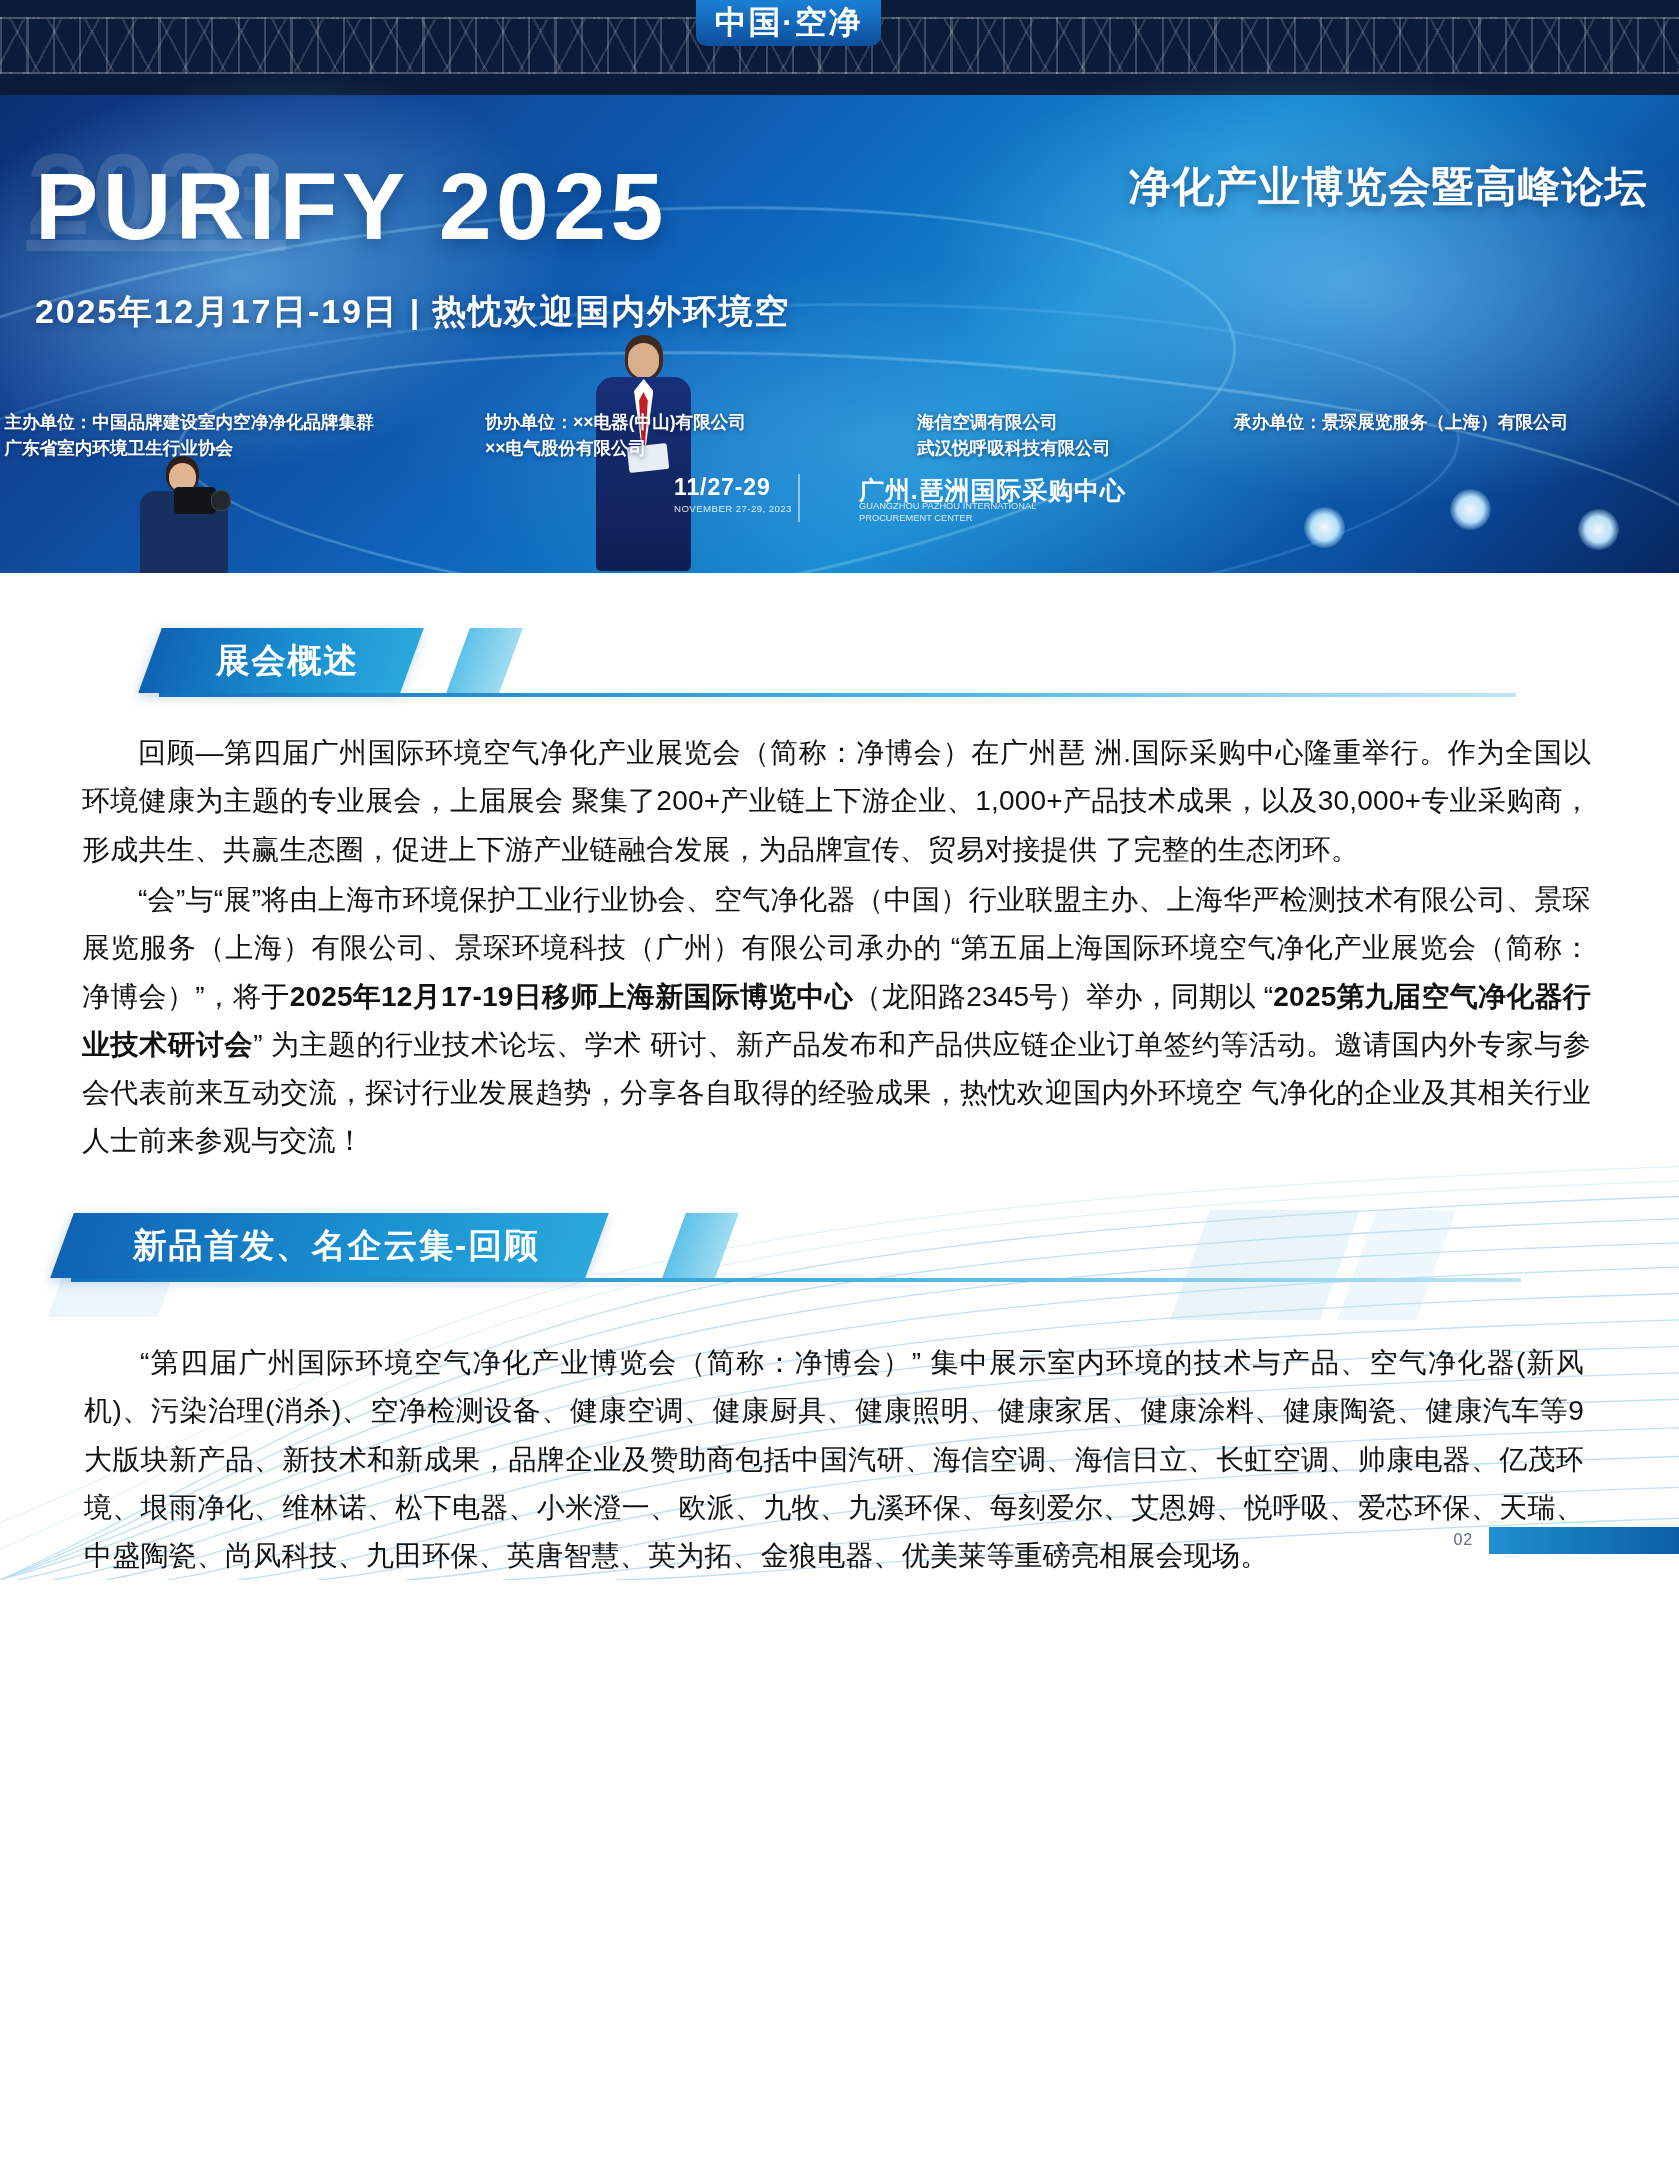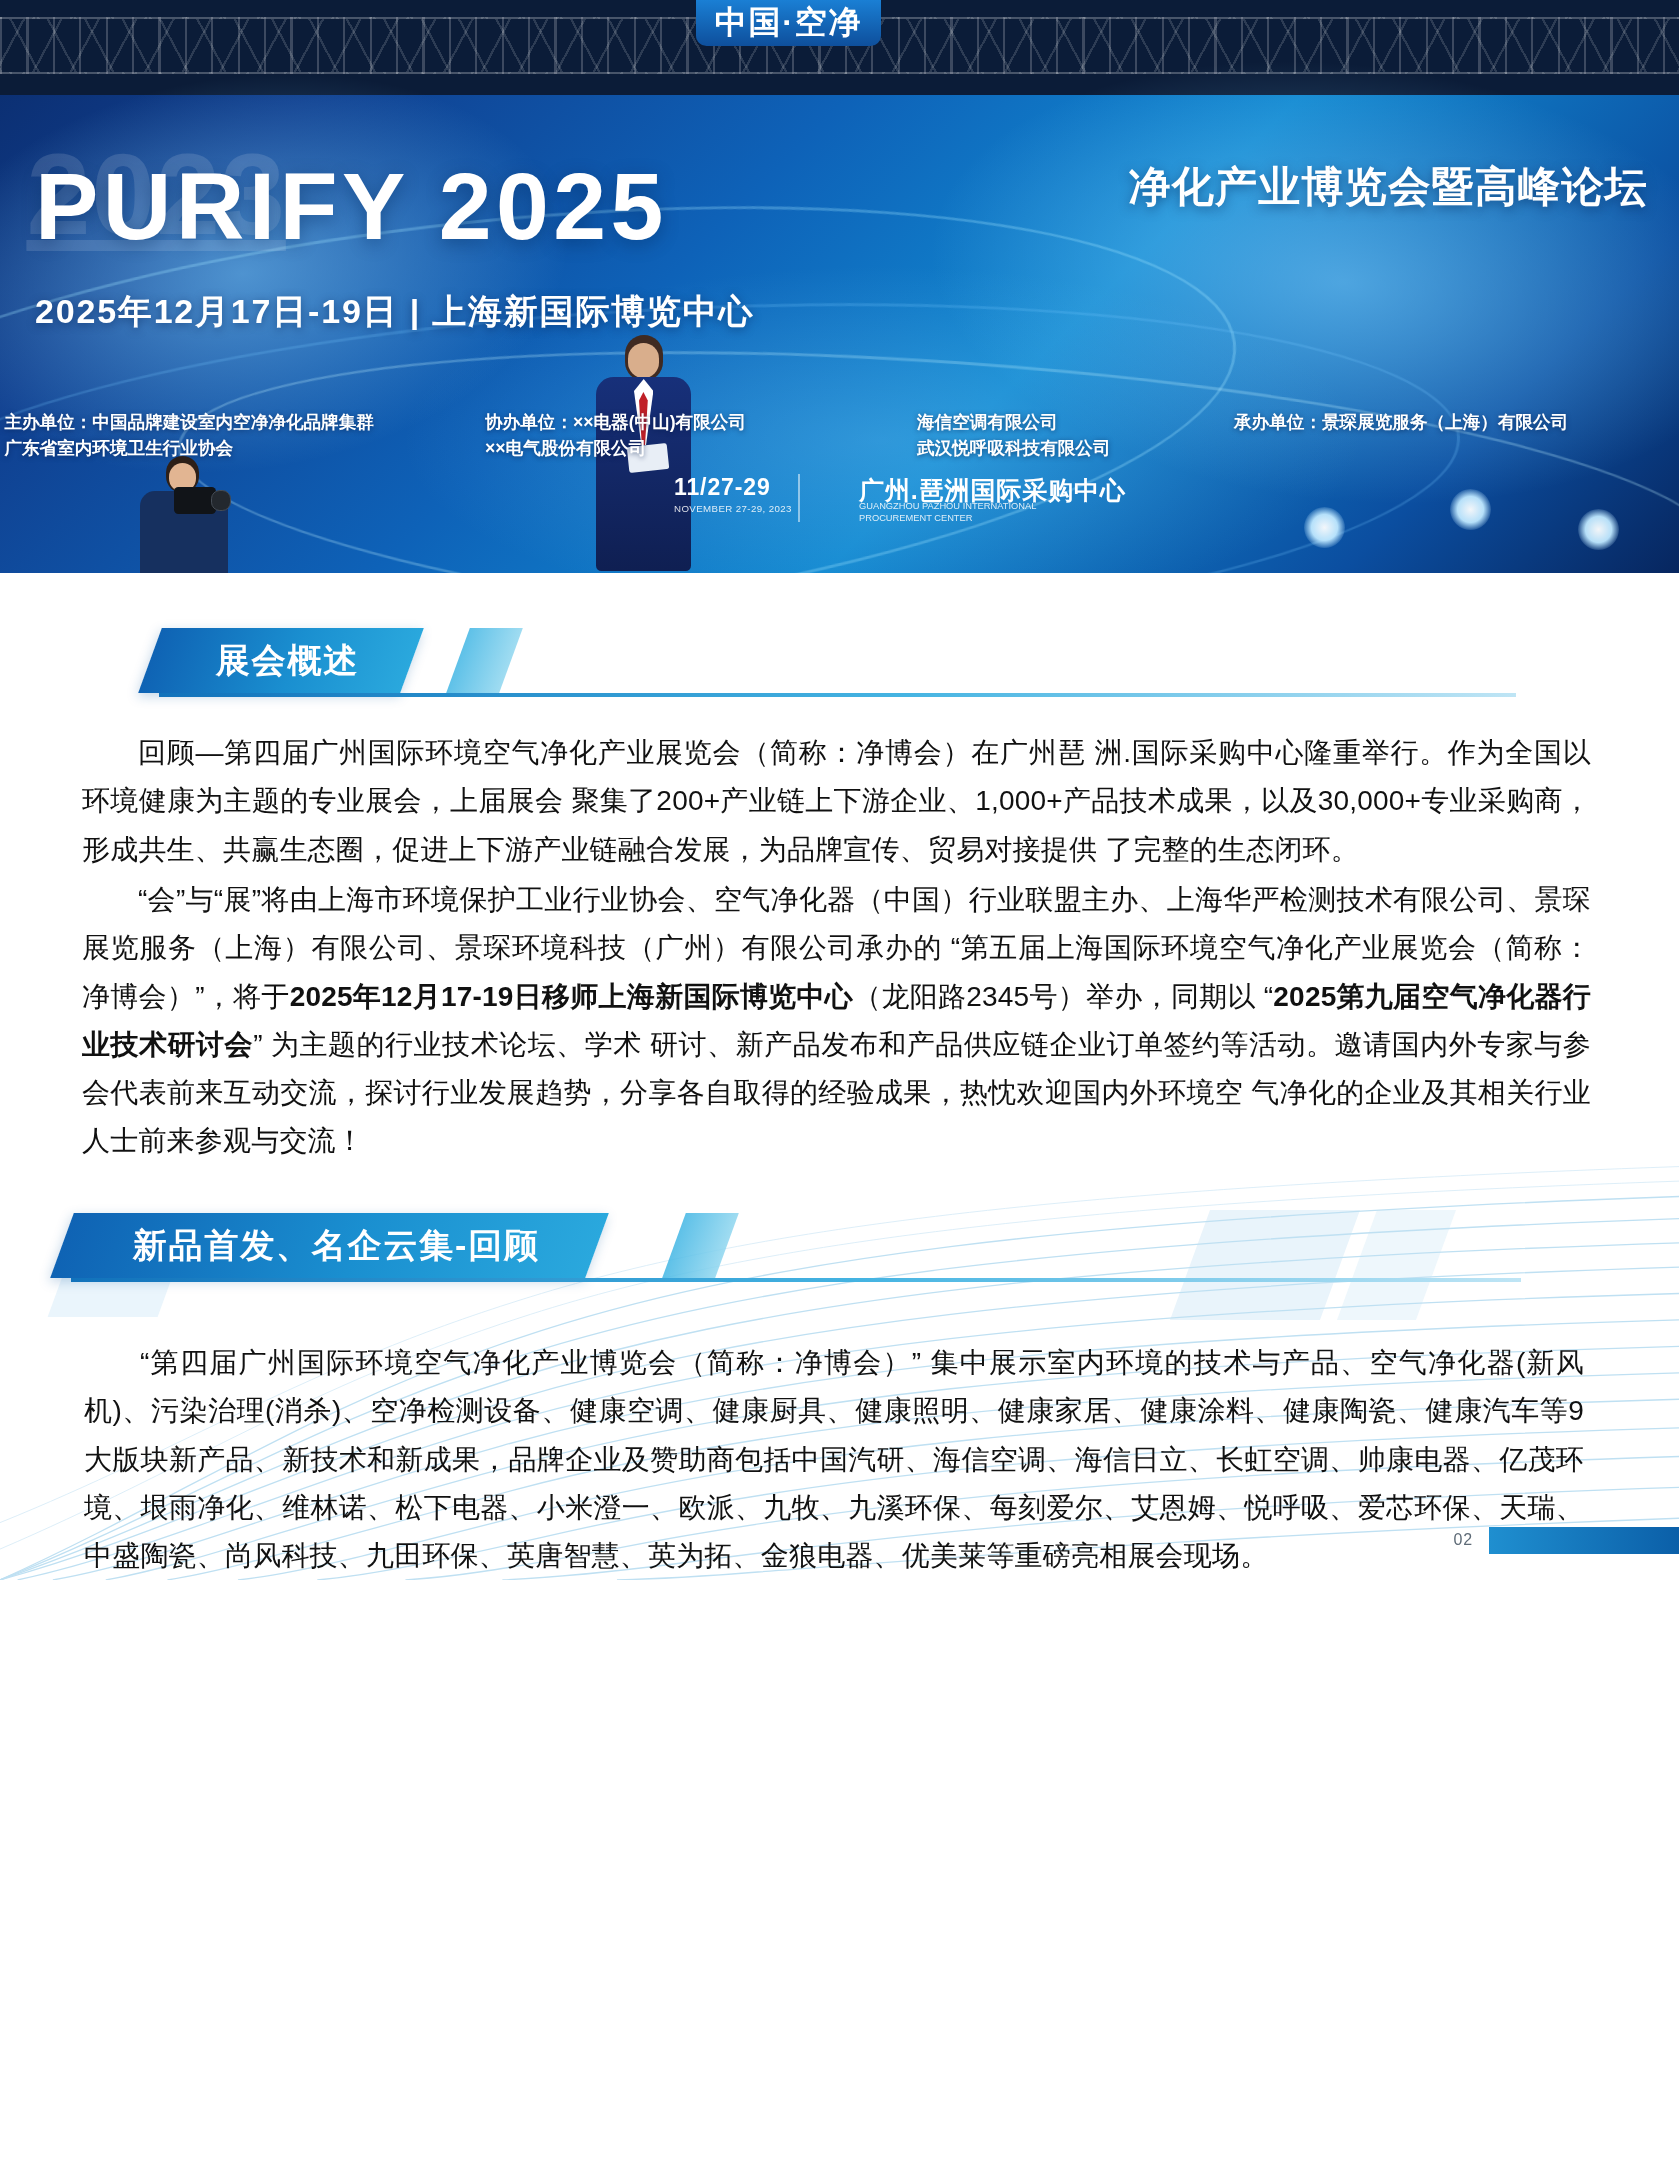--- a/index.html
+++ b/index.html
@@ -380,21 +380,21 @@
   <div class="beam b3"></div>
 
   <div class="swoosh sw1"></div>
   <div class="swoosh sw2"></div>
   <div class="swoosh sw3"></div>
 
   <div class="ghost-year">2023</div>
 
   <div class="main-title">PURIFY 2025</div>
   <div class="sub-title-cn">净化产业博览会暨高峰论坛</div>
-  <div class="date-line">2025年12月17日-19日  |  上海新国际博览中心</div>
+  <div class="date-line">2025年12月17日-19日  |  热忱欢迎国内外环境空</div>
 
   <div class="speaker">
     <div class="head"></div>
     <div class="face"></div>
     <div class="body"></div>
     <div class="shirt"></div>
     <div class="tie"></div>
     <div class="card"></div>
   </div>
 

